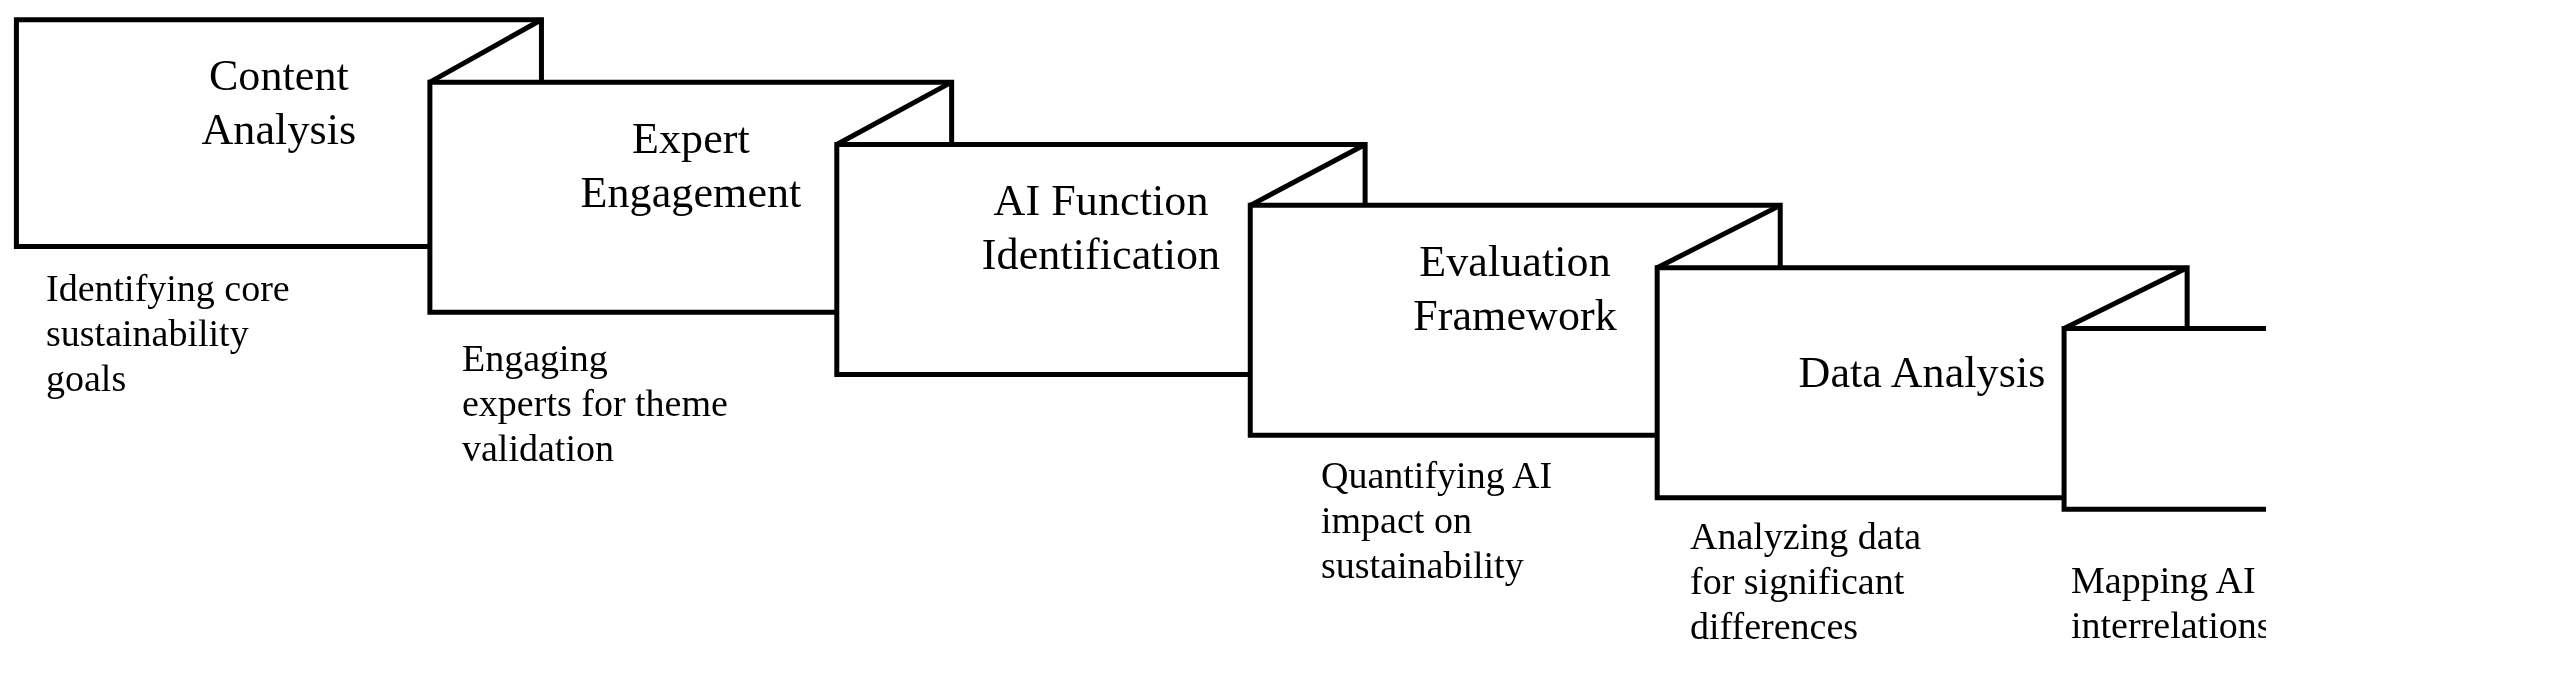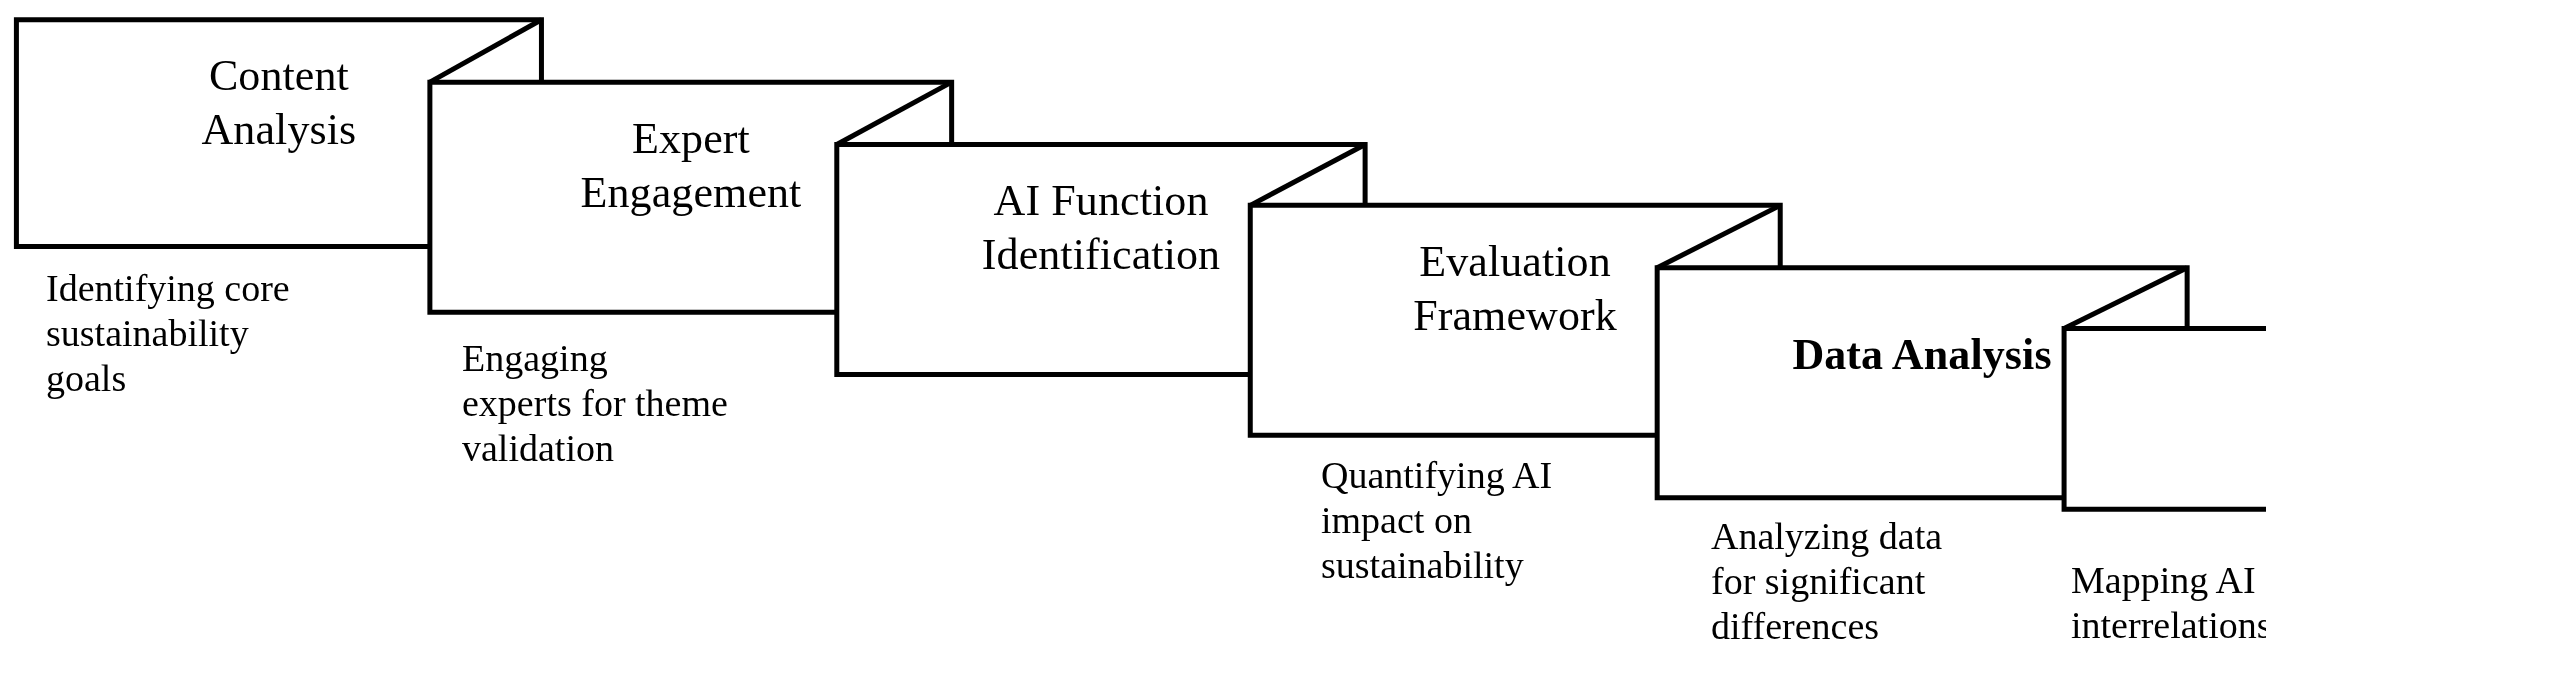--- a/index.html
+++ b/index.html
@@ -82,37 +82,37 @@
 
   <div class="step-title" style="left: 430px; top: 112px; width: 522px;">Expert
 Engagement</div>
 
   <div class="step-title" style="left: 837px; top: 174px; width: 528px;">AI Function
 Identification</div>
 
   <div class="step-title" style="left: 1250px; top: 235px; width: 530px;">Evaluation
 Framework</div>
 
-  <div class="step-title" style="left: 1657px; top: 328px; width: 530px; font-weight: bold;">Data Analysis</div>
+  <div class="step-title" style="left: 1657px; top: 346px; width: 530px;">Data Analysis</div>
 
 
   <div class="step-caption" style="left: 46px; top: 266px; width: 410px;">Identifying core
 sustainability
 goals</div>
 
   <div class="step-caption" style="left: 453px; top: 336px; width: 410px; margin-left: 9px;">Engaging
 experts for theme
 validation</div>
 
 
   <div class="step-caption" style="left: 1283px; top: 453px; width: 364px; margin-left: 38px;">Quantifying AI
 impact on
 sustainability</div>
 
-  <div class="step-caption" style="left: 1690px; top: 514px; width: 377px; margin-left: 21px;">Analyzing data
+  <div class="step-caption" style="left: 1690px; top: 514px; width: 377px;">Analyzing data
 for significant
 differences</div>
 
   <div class="step-caption" style="left: 2071px; top: 558px; width: 509px;">Mapping AI
 interrelationships</div>
 
 </div>
 
 
 </body></html>

